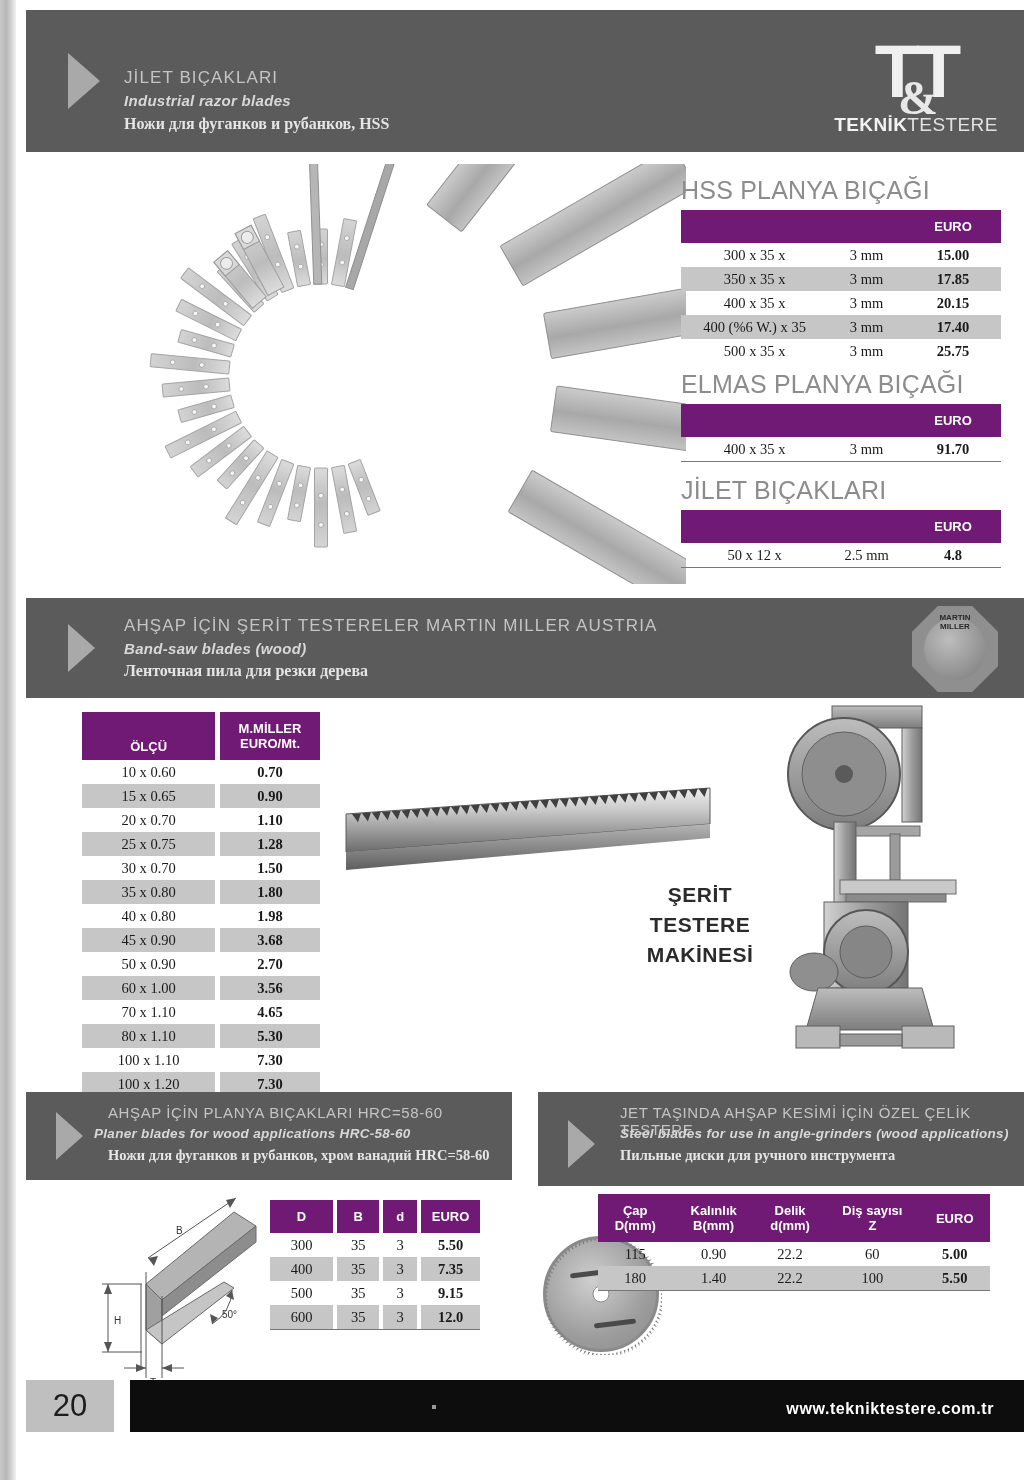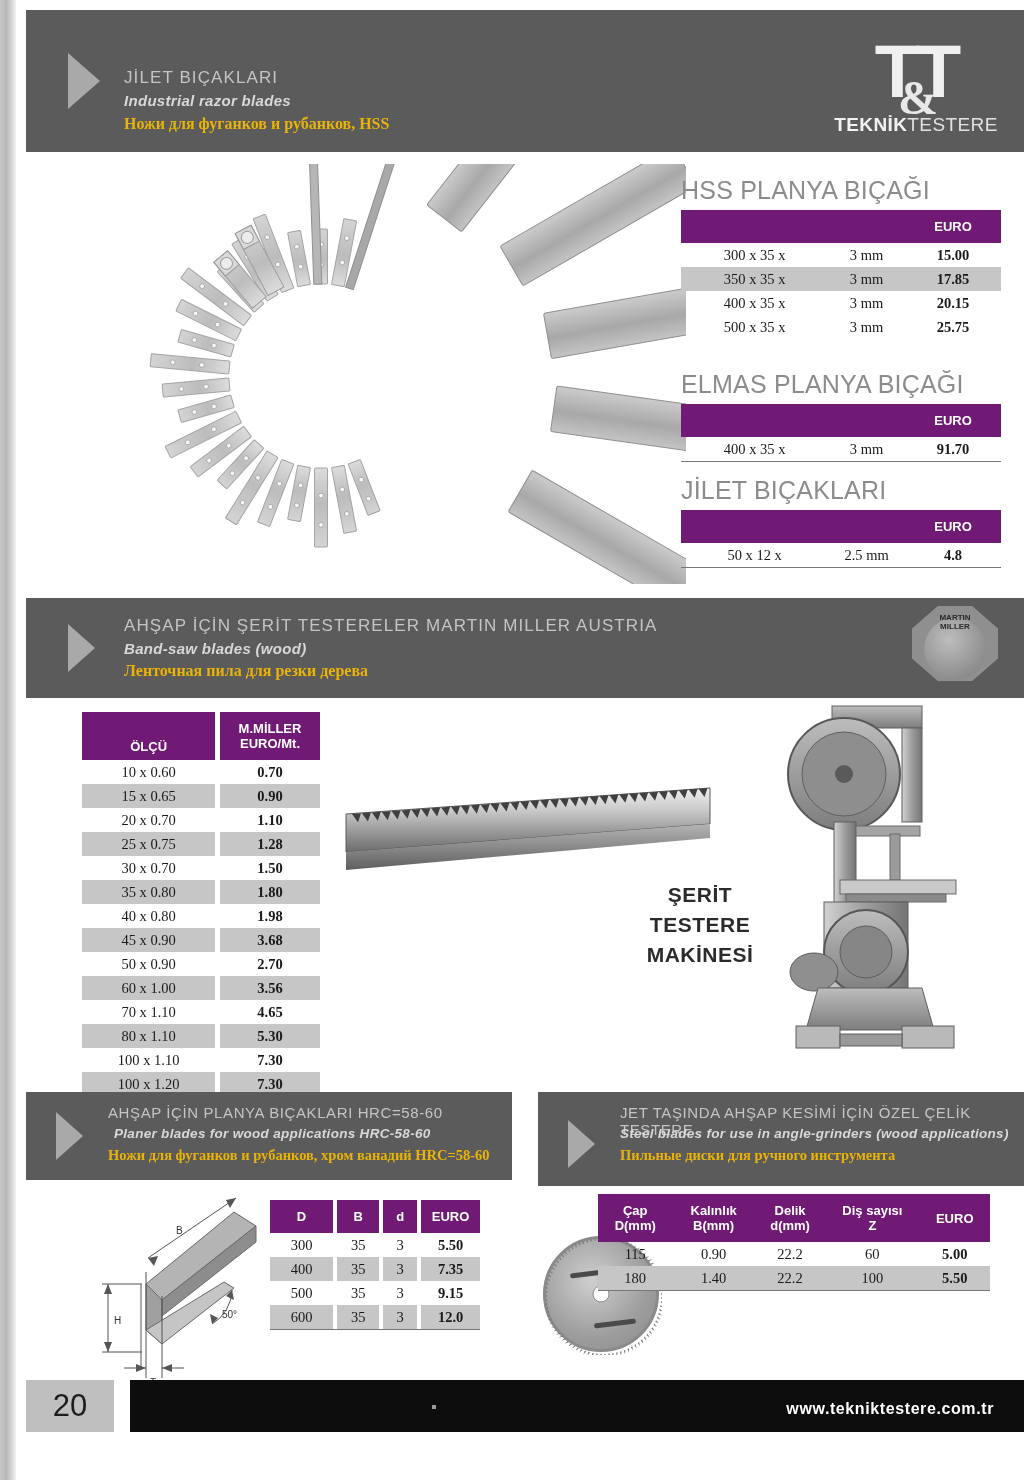--- a/index.html
+++ b/index.html
@@ -49,21 +49,21 @@
   .t-tr {
     font-size: 17px; letter-spacing: 1.1px; color: #c4c4c4;
     font-family: "Liberation Sans", sans-serif;
   }
   .t-en {
     font-size: 15px; font-style: italic; color: #d8d8d8; font-weight: bold;
     letter-spacing: .3px;
     font-family: "Liberation Sans", sans-serif;
   }
   .t-ru {
-    font-size: 16px; font-weight: bold; color: #eab308;
+    font-size: 16px; font-weight: bold; color: #e5e5e5;
     font-family: "Liberation Serif", serif;
   }
   .t-tr.sm { font-size: 15px; letter-spacing: .6px; }
   .t-en.sm { font-size: 13.5px; }
   .t-ru.sm { font-size: 14.5px; }
 
   
   .seam {
     position: absolute; top: 0; width: 1px; height: 1480px;
     background: rgba(255,255,255,.30); pointer-events: none;
@@ -119,21 +119,21 @@
   .serit-label {
     position: absolute; text-align: center;
     font-family: "Liberation Sans", sans-serif;
     font-size: 21px; font-weight: bold; color: #2b2b2b;
     line-height: 30px; letter-spacing: .5px;
   }
 
   
   .badge {
     position: absolute;
-    width: 86px; height: 75px;
+    width: 86px; height: 86px;
     background: #8f8f8f;
     clip-path: polygon(30% 0,70% 0,100% 30%,100% 70%,70% 100%,30% 100%,0 70%,0 30%);
   }
   .badge-inner {
     position: absolute; left: 12px; top: 12px;
     width: 62px; height: 62px; border-radius: 50%;
     background: radial-gradient(circle at 40% 35%,#bdbdbd,#7a7a7a);
   }
   .badge-txt {
     position: absolute; left: 0; top: 8px; width: 86px; text-align: center;
@@ -394,20 +394,27 @@
               <td class="">3 mm</td>
               <td style="padding:0;width:6px;background:transparent"></td>
               <td class="val">17.85</td>
             </tr>
             <tr class="">
               <td class="">400 x 35 x</td>
               <td style="padding:0;width:6px;background:transparent"></td>
               <td class="">3 mm</td>
               <td style="padding:0;width:6px;background:transparent"></td>
               <td class="val">20.15</td>
+            </tr>
+            <tr class="alt ">
+              <td class="">400 (%6 W.) x 35</td>
+              <td style="padding:0;width:6px;background:transparent"></td>
+              <td class="">3 mm</td>
+              <td style="padding:0;width:6px;background:transparent"></td>
+              <td class="val">17.40</td>
             </tr>
             <tr class="">
               <td class="">500 x 35 x</td>
               <td style="padding:0;width:6px;background:transparent"></td>
               <td class="">3 mm</td>
               <td style="padding:0;width:6px;background:transparent"></td>
               <td class="val">25.75</td>
             </tr>
           </tbody>
         </table>
@@ -661,21 +668,21 @@
         <rect x="22" y="322" width="44" height="22" fill="#b9b9b9" stroke="#5f5f5f"></rect>
         <rect x="128" y="322" width="52" height="22" fill="#b9b9b9" stroke="#5f5f5f"></rect>
         <rect x="66" y="330" width="62" height="12" fill="#9a9a9a" stroke="#5f5f5f"></rect>
       </svg>
     </div>
   </div>
 
   <div class="sec-head" style="left:26px; top:1092px; width:486px; height:88px;">
     <div class="arrow small" style="left:30px;"></div>
     <div class="txt t-tr sm" style="left:82px; top:12px;">AHŞAP İÇİN PLANYA BIÇAKLARI HRC=58-60</div>
-    <div class="txt t-en sm" style="left:88px; top:34px;">Planer blades for wood applications HRC-58-60</div>
+    <div class="txt t-en sm" style="left:68px; top:34px;">Planer blades for wood applications HRC-58-60</div>
     <div class="txt t-ru sm" style="left:82px; top:55px;">Ножи для фуганков и рубанков, хром ванадий HRC=58-60</div>
   </div>
 
   <div class="sec-head" style="left:538px; top:1092px; width:486px; height:104px;">
     <div class="arrow small" style="left:30px;"></div>
     <div class="txt t-tr sm" style="left:82px; top:12px;">JET TAŞINDA AHŞAP KESİMİ İÇİN ÖZEL ÇELİK TESTERE</div>
     <div class="txt t-en sm" style="left:82px; top:34px;">Steel blades for use in angle-grinders (wood applications)</div>
     <div class="txt t-ru sm" style="left:82px; top:55px;">Пильные диски для ручного инструмента</div>
   </div>
 

